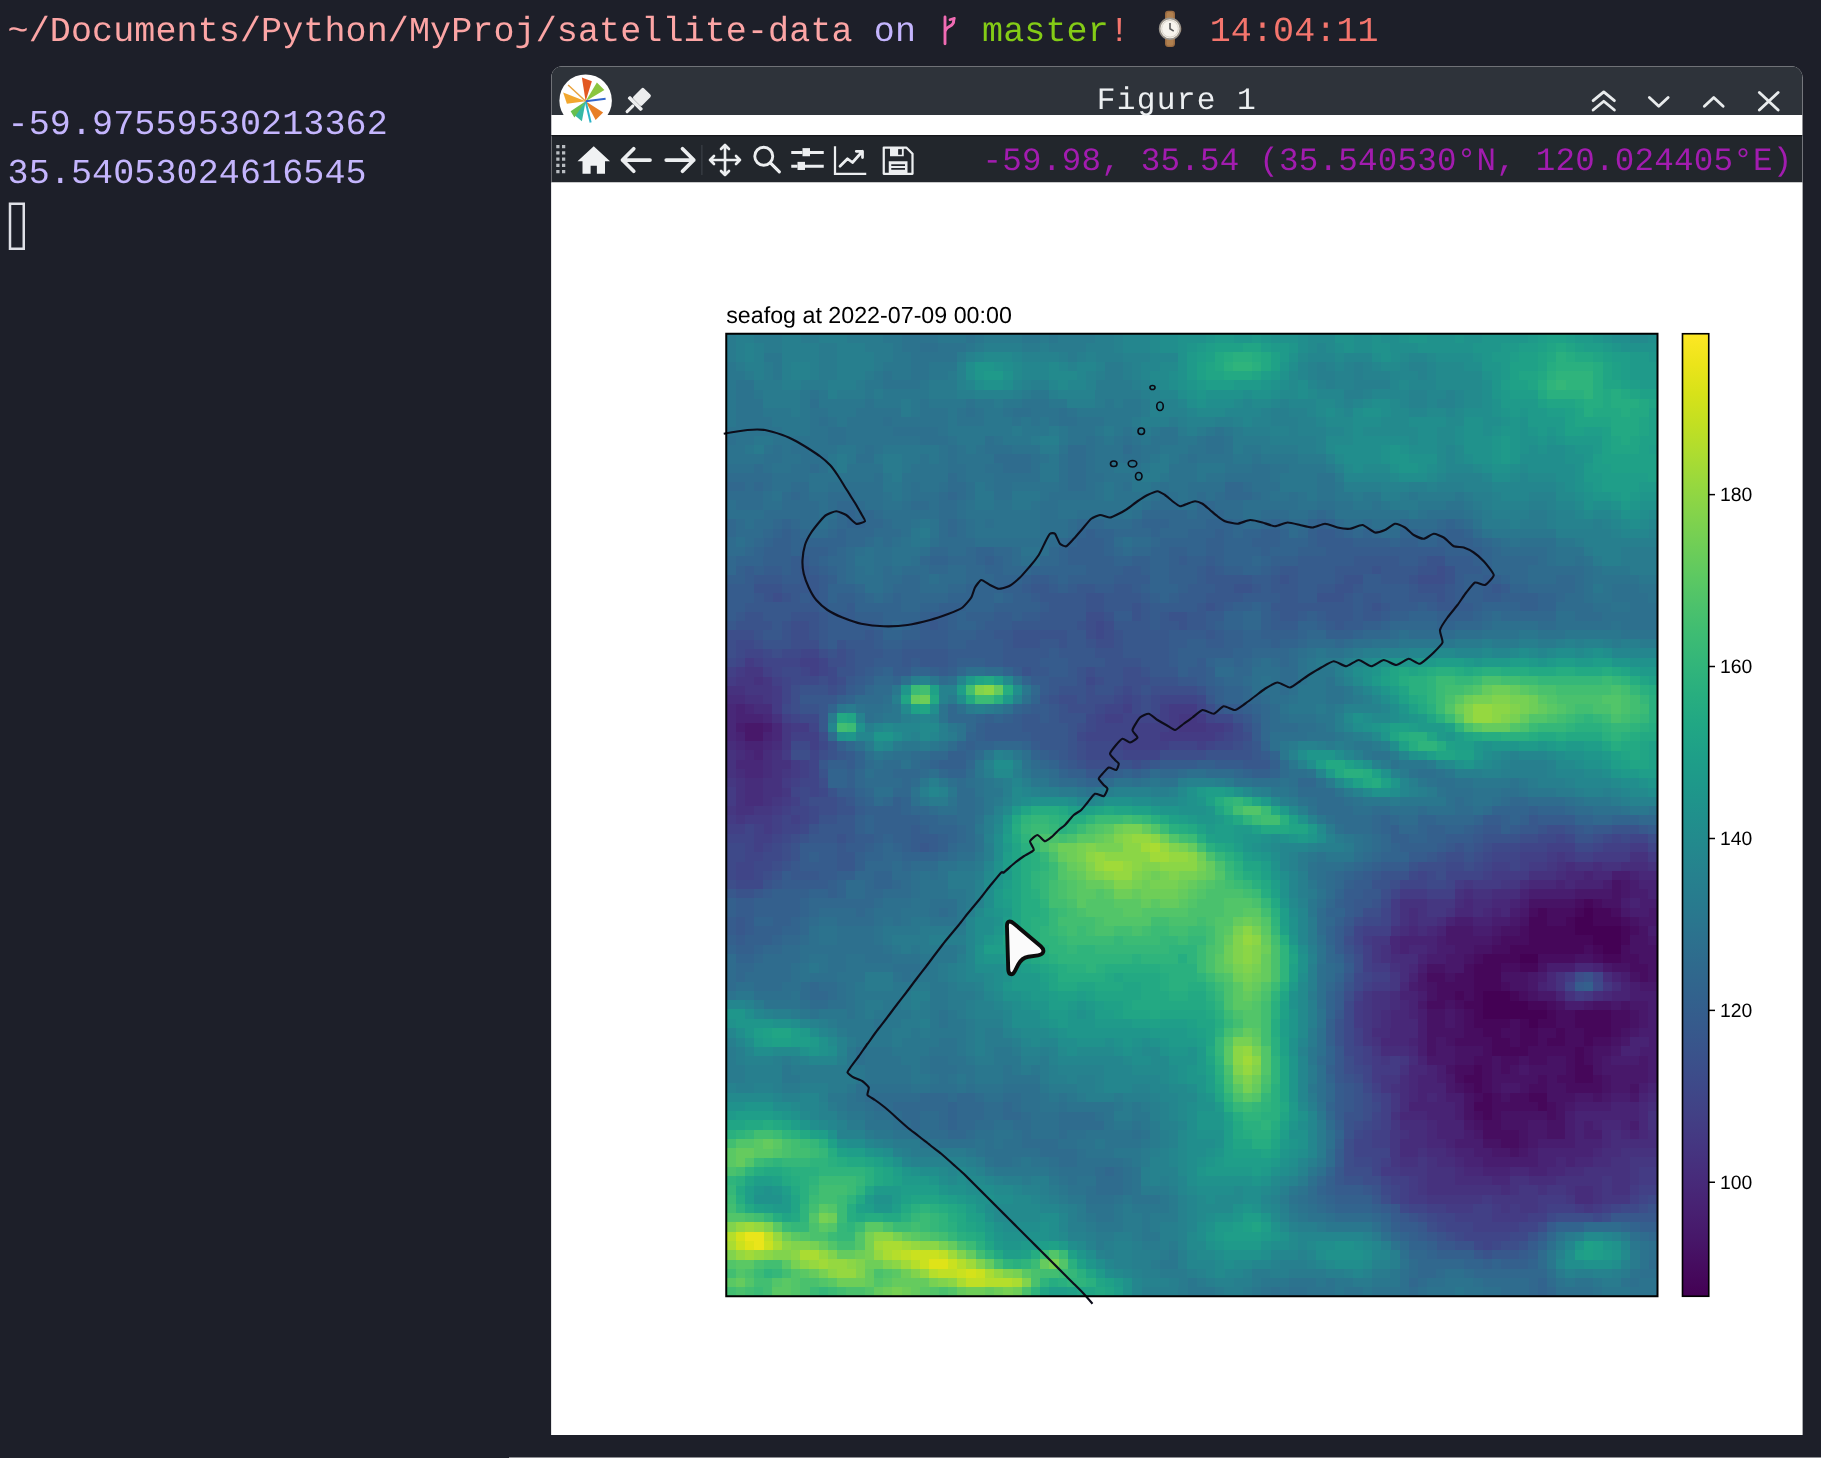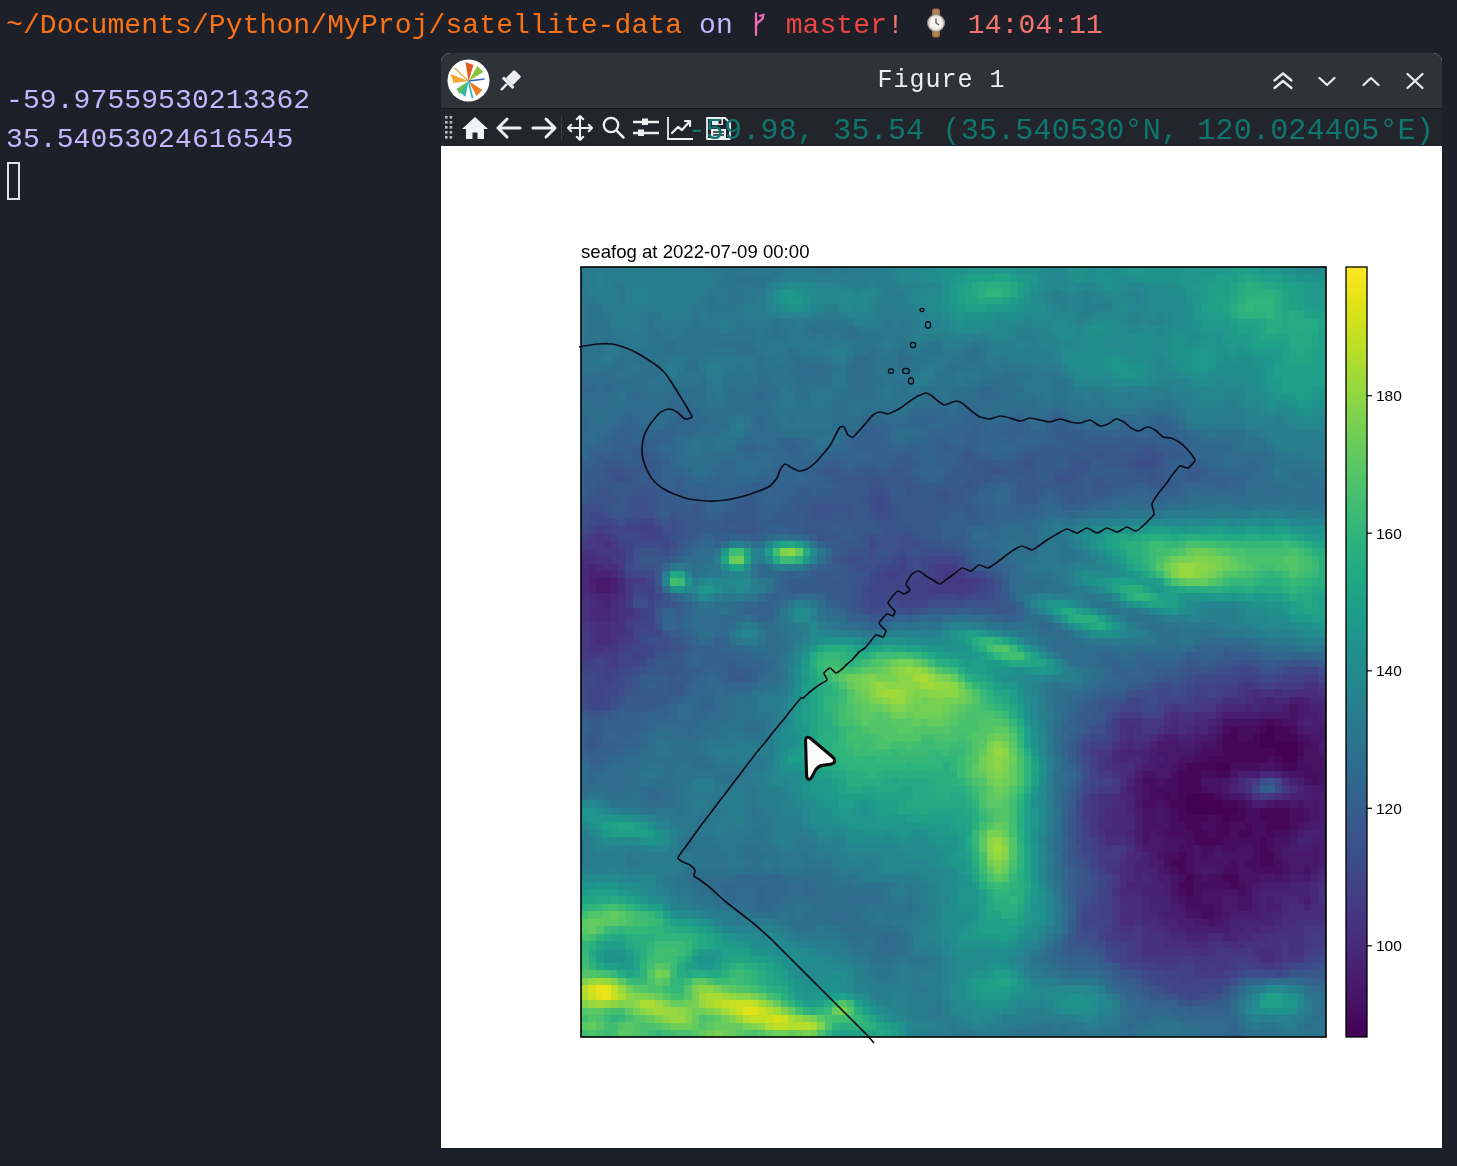--- a/index.html
+++ b/index.html
@@ -1,27 +1,27 @@
 <!DOCTYPE html>
 <html><head>
 <meta charset="utf-8">
 <style>
 html,body{margin:0;padding:0;}
 body{width:1457px;height:1166px;background:#1d1f29;overflow:hidden;position:relative;
  font-family:"Liberation Mono",monospace;}
 .term{position:absolute;left:0;top:0;width:1457px;height:1166px;}
 .tl{position:absolute;left:6px;white-space:pre;font-size:28px;letter-spacing:0.1px;color:#eceaee;font-weight:500;}
-.g{color:#f97316;font-family:Liberation Mono, monospace;} .pk{color:#ef4444;} .rd{color:#f4756d;} .wh{color:#c4b5fd;}
+.g{color:#fca5a5;font-family:Liberation Mono, monospace;} .pk{color:#84cc16;} .rd{color:#f4756d;} .wh{color:#c4b5fd;}
 .u{text-decoration:underline;}
 .cursor{position:absolute;left:7px;top:162px;width:13px;height:38px;border:2px solid #dfe0e6;box-sizing:border-box;}
 .win{position:absolute;left:441px;top:53px;width:1001px;height:1095px;border-radius:9px 9px 0 0;overflow:hidden;background:#ffffff;}
-.tb{position:absolute;left:0;top:0;width:100%;height:55px;background:#2e333a;}
+.tb{position:absolute;left:0;top:0;width:100%;height:39px;background:#2e333a;}
 .tb .title{position:absolute;left:0;right:0;top:13px;text-align:center;color:#eceff1;font-size:25px;letter-spacing:1px;}
 .toolbar{position:absolute;left:0;top:55px;width:100%;height:38px;background:#22262c;border-top:1px solid #15171b;box-sizing:border-box;}
-.coords{position:absolute;right:8px;top:61px;color:#0f766e;font-size:30px;letter-spacing:0.2px;white-space:pre;font-weight:500;margin-left:44px;}
+.coords{position:absolute;right:8px;top:61px;color:#a21caf;font-size:26px;letter-spacing:0.2px;white-space:pre;font-weight:500;margin-left:44px;}
 .canvas{position:absolute;left:0;top:93px;width:1001px;height:1002px;background:#fff;}
 </style>
 </head>
 <body>
 <div class="term">
 <div class="tl" style="top:8px"><span class="g">~/Documents/Python/MyProj/satellite-data</span><span class="wh"> on </span><span class="pk"><svg width="19" height="28" viewBox="0 0 19 28" style="vertical-align:-5px">
           <path d="M6 3.5 V25 M6 16 C6 10.5 13 12 13 6.5" stroke="#f06bb3" stroke-width="2.3" fill="none" stroke-linecap="round"></path>
           <path d="M13.6 4.6 L9.9 5.8 M13.6 4.6 L12.5 8.4" stroke="#f06bb3" stroke-width="2" fill="none" stroke-linecap="round"></path>
         </svg> master</span><span class="rd">!</span><span class="wh"> </span><svg width="30" height="30" viewBox="0 0 30 30" style="vertical-align:-5px">
         <rect x="11" y="0.5" width="8" height="29" rx="2.5" fill="#9a6b42"></rect>

